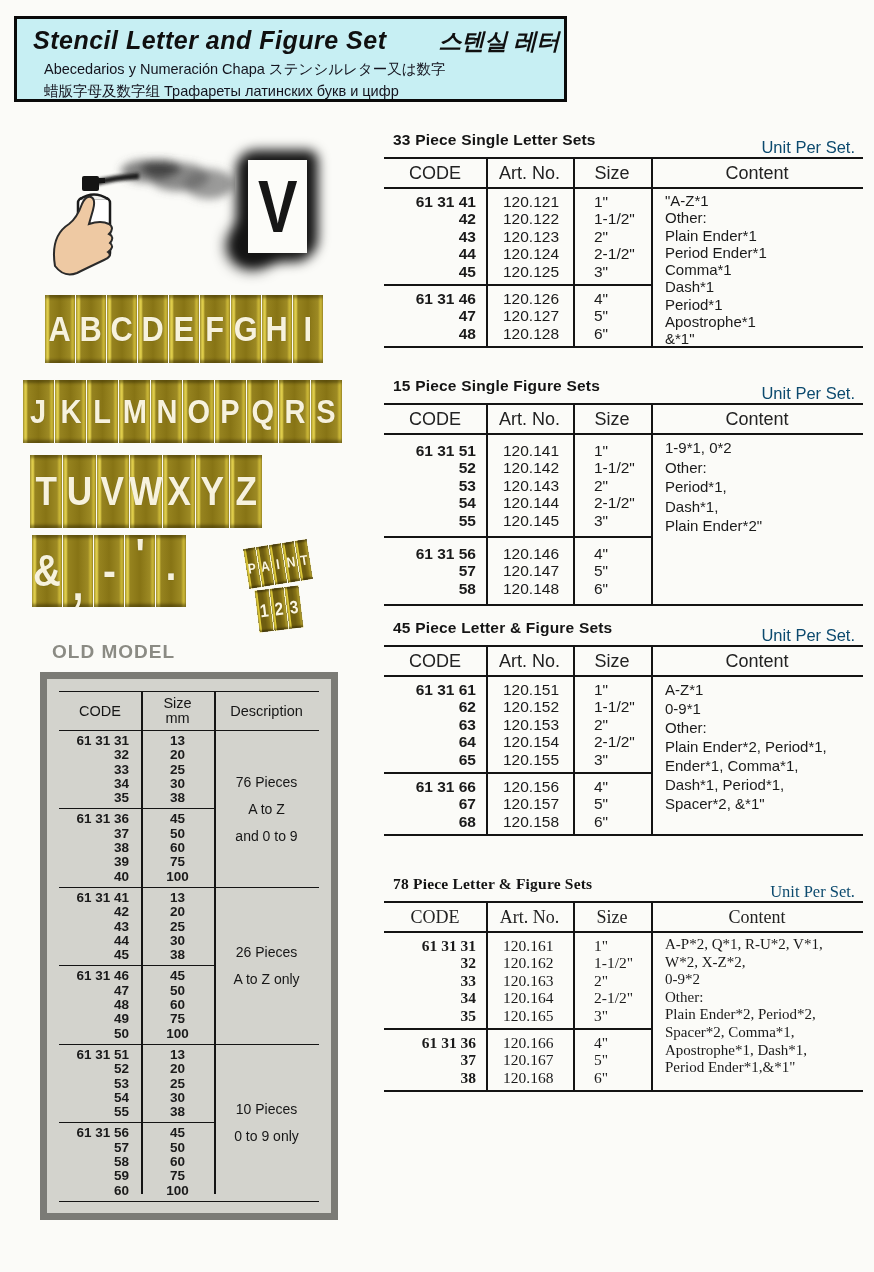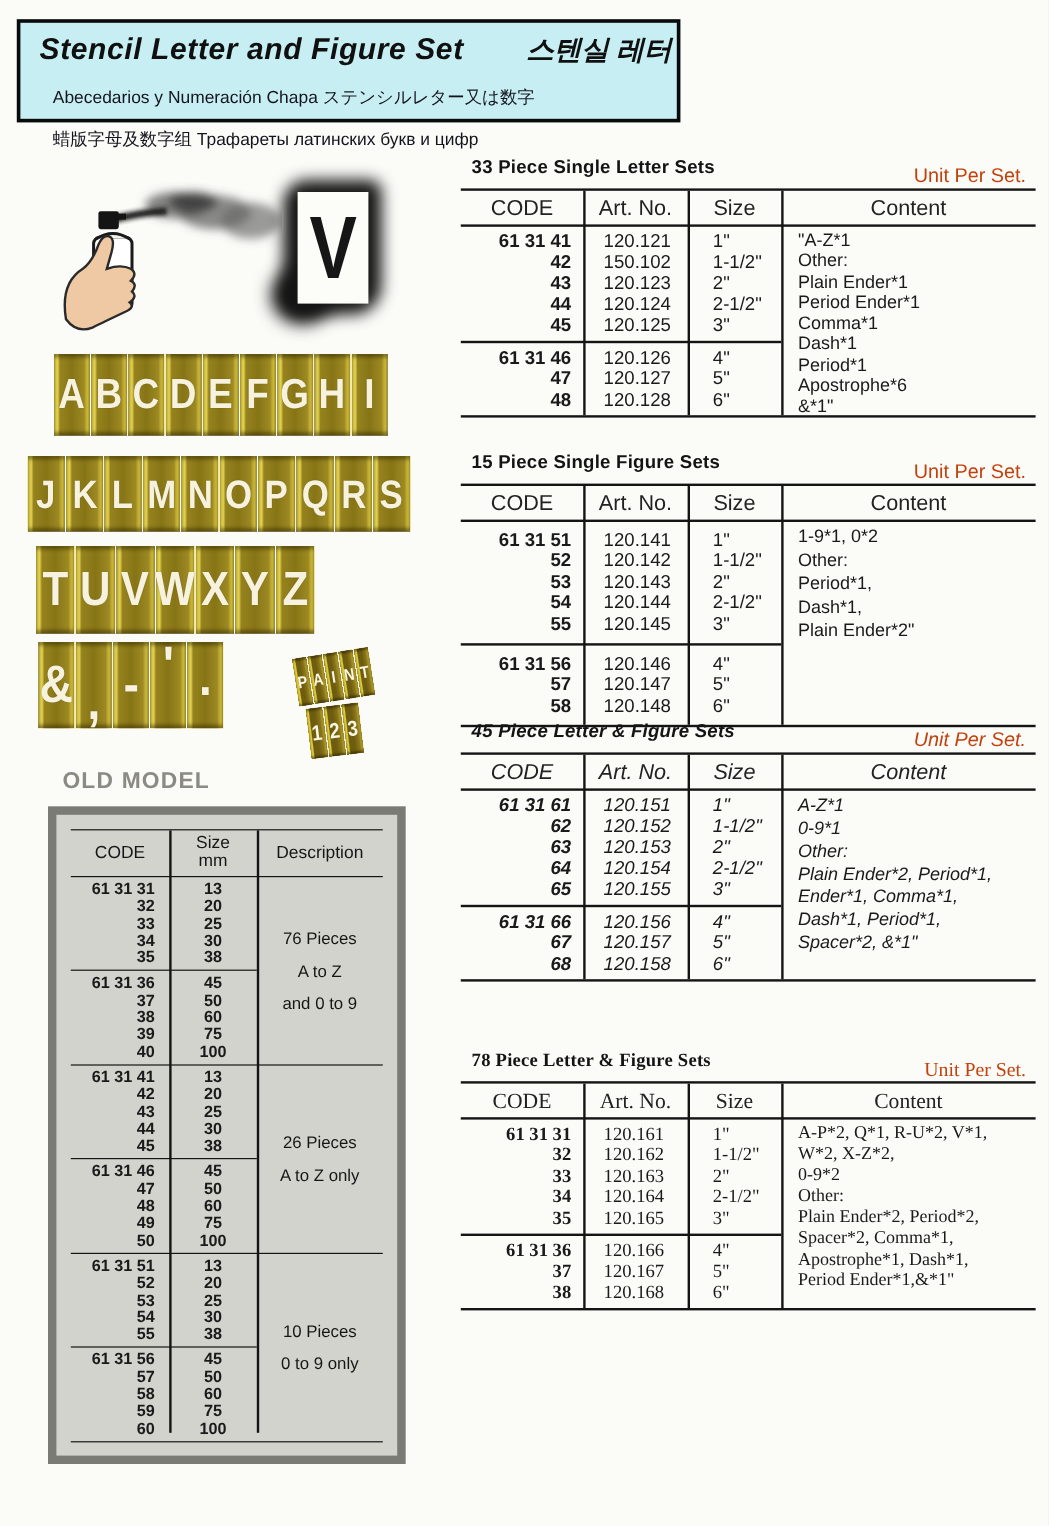--- a/index.html
+++ b/index.html
@@ -9,21 +9,21 @@
     margin:0 auto;
   }
   
   #header-box{
     position:absolute;left:14px;top:16px;width:553px;height:86px;
     background:#c7eff3;border:3.5px solid #0a0a0a;box-sizing:border-box;
   }
   .hb-titlerow{display:flex;align-items:baseline;gap:52px;padding:7px 0 0 16px;}
   .hb-title{font-size:25px;font-weight:bold;font-style:italic;letter-spacing:0.5px;color:#101010;}
   .hb-title-kr{font-size:23px;font-weight:bold;font-style:italic;color:#101010;}
-  .hb-sub{padding-left:27px;font-size:14.5px;color:#14141e;line-height:19px;margin-top:16px;}
+  .hb-sub{padding-left:27px;font-size:14.5px;color:#14141e;line-height:19px;margin-top:3px;}
   
   #spray-svg{position:absolute;left:25px;top:140px;}
   #v-stencil{position:absolute;left:234px;top:148px;width:86px;height:120px;}
   .vblob{position:absolute;left:2px;top:2px;right:2px;bottom:6px;background:#141414;border-radius:20px 10px 24px 14px;filter:blur(6px);}
   .vblob2{position:absolute;left:-8px;bottom:-2px;width:52px;height:48px;background:#141414;border-radius:50%;filter:blur(7px);}
   .vcard{position:absolute;left:14px;top:12px;width:59px;height:93px;background:#fcfcf9;display:flex;align-items:center;justify-content:center;}
   .vletter{font-size:74px;font-weight:800;color:#161616;transform:scaleX(0.8);line-height:1;}
   .srow{position:absolute;display:flex;gap:1px;}
   .plate{
     box-sizing:border-box;display:flex;align-items:center;justify-content:center;
@@ -60,21 +60,21 @@
   .om-left{width:155px;}
   .om-group{display:grid;grid-template-columns:82px 73px;padding:3px 0;}
   .om-group + .om-group{border-top:1.5px solid #141414;}
   .om-code{text-align:right;padding-right:12px;font-weight:bold;font-size:13.5px;line-height:14.3px;}
   .om-size{text-align:center;font-weight:bold;font-size:13.5px;line-height:14.3px;}
   .om-desc{flex:1;display:flex;flex-direction:column;justify-content:center;align-items:center;gap:11px;font-size:14px;color:#161616;}
   
   #product-tables{position:absolute;left:0;top:0;width:874px;height:1272px;}
   .ptable{position:absolute;left:384px;width:479px;}
   .pt-title{position:absolute;top:0;left:9px;font-size:15.5px;font-weight:bold;color:#141414;letter-spacing:.2px;}
-  .pt-unit{position:absolute;top:7px;right:8px;font-size:16.5px;color:#c2410c;}
+  .pt-unit{position:absolute;top:7px;right:8px;font-size:16.5px;color:#0c4a6e;}
   .pt-box{position:relative;margin-top:26px;border-top:2.5px solid #141414;border-bottom:2.5px solid #141414;}
   .pt-head{display:grid;grid-template-columns:102px 87px 78px 1fr;height:28px;align-items:center;border-bottom:2px solid #141414;text-align:center;font-size:18px;color:#222;}
   .pt-body{position:relative;}
   .pt-left{width:267px;}
   .pt-group{display:grid;grid-template-columns:102px 87px 78px;padding:4px 0;}
   .t1 .pt-group{padding:7px 0;}
   .pt-group + .pt-group{border-top:2px solid #141414;width:267px;}
   .pt-group div{line-height:17.4px;font-size:15.5px;color:#1a1a1a;}
   .pt-code{text-align:right;padding-right:10px;font-weight:bold;}
   .pt-art{padding-left:17px;}
@@ -386,21 +386,21 @@
             <div class="pt-hc">Size</div>
             <div class="pt-hc">Content</div>
           </div>
           <div class="pt-body">
             <div class="pt-left">
               <div class="pt-group">
                 <div class="pt-code">61 31 41</div>
                 <div class="pt-art">120.121</div>
                 <div class="pt-size">1"</div>
                 <div class="pt-code">42</div>
-                <div class="pt-art">150.102</div>
+                <div class="pt-art">120.122</div>
                 <div class="pt-size">1-1/2"</div>
                 <div class="pt-code">43</div>
                 <div class="pt-art">120.123</div>
                 <div class="pt-size">2"</div>
                 <div class="pt-code">44</div>
                 <div class="pt-art">120.124</div>
                 <div class="pt-size">2-1/2"</div>
                 <div class="pt-code">45</div>
                 <div class="pt-art">120.125</div>
                 <div class="pt-size">3"</div>
@@ -418,21 +418,21 @@
               </div>
             </div>
             <div class="pt-content">
               <div class="pt-cline">"A-Z*1</div>
               <div class="pt-cline">Other:</div>
               <div class="pt-cline">Plain Ender*1</div>
               <div class="pt-cline">Period Ender*1</div>
               <div class="pt-cline">Comma*1</div>
               <div class="pt-cline">Dash*1</div>
               <div class="pt-cline">Period*1</div>
-              <div class="pt-cline">Apostrophe*6</div>
+              <div class="pt-cline">Apostrophe*1</div>
               <div class="pt-cline">&amp;*1"</div>
             </div>
           </div>
           <div class="pt-vline" style="left: 102px;"></div>
           <div class="pt-vline" style="left: 189px;"></div>
           <div class="pt-vline" style="left: 267px;"></div>
         </div>
       </div>
       <div class="ptable t1" style="top: 377px;">
         <div class="pt-title">15 Piece Single Figure Sets</div>
@@ -481,21 +481,21 @@
               <div class="pt-cline">Period*1,</div>
               <div class="pt-cline">Dash*1,</div>
               <div class="pt-cline">Plain Ender*2"</div>
             </div>
           </div>
           <div class="pt-vline" style="left: 102px;"></div>
           <div class="pt-vline" style="left: 189px;"></div>
           <div class="pt-vline" style="left: 267px;"></div>
         </div>
       </div>
-      <div class="ptable t2" style="top: 601px; font-style: italic;">
+      <div class="ptable t2" style="top: 619px;">
         <div class="pt-title">45 Piece Letter &amp; Figure Sets</div>
         <div class="pt-unit">Unit Per Set.</div>
         <div class="pt-box">
           <div class="pt-head">
             <div class="pt-hc">CODE</div>
             <div class="pt-hc">Art. No.</div>
             <div class="pt-hc">Size</div>
             <div class="pt-hc">Content</div>
           </div>
           <div class="pt-body">

